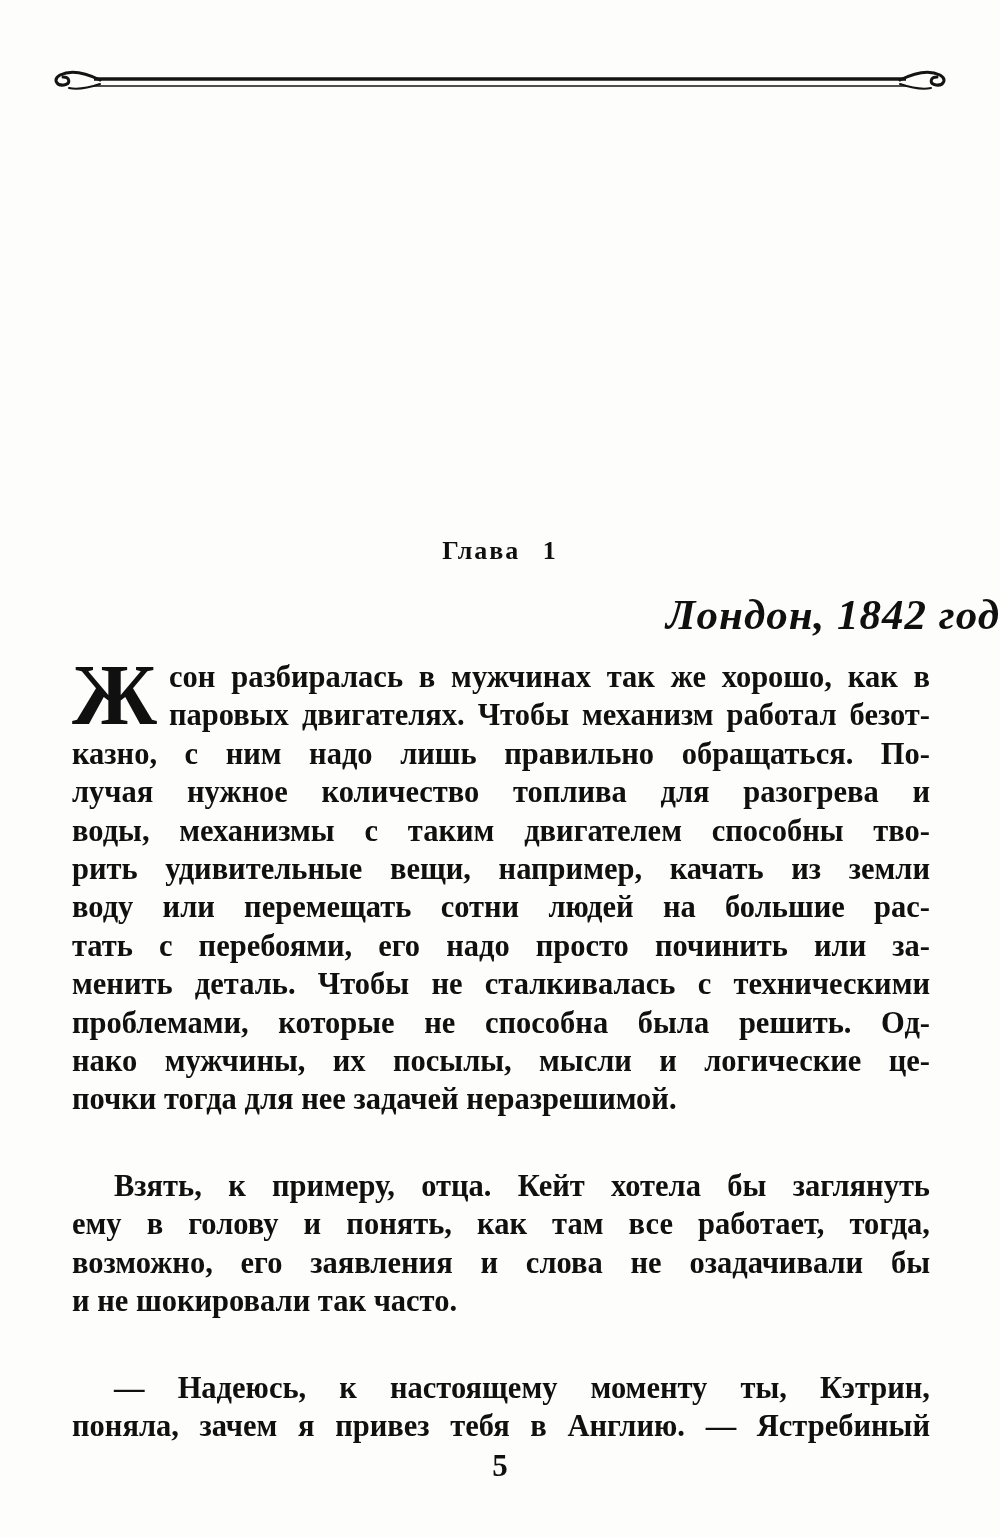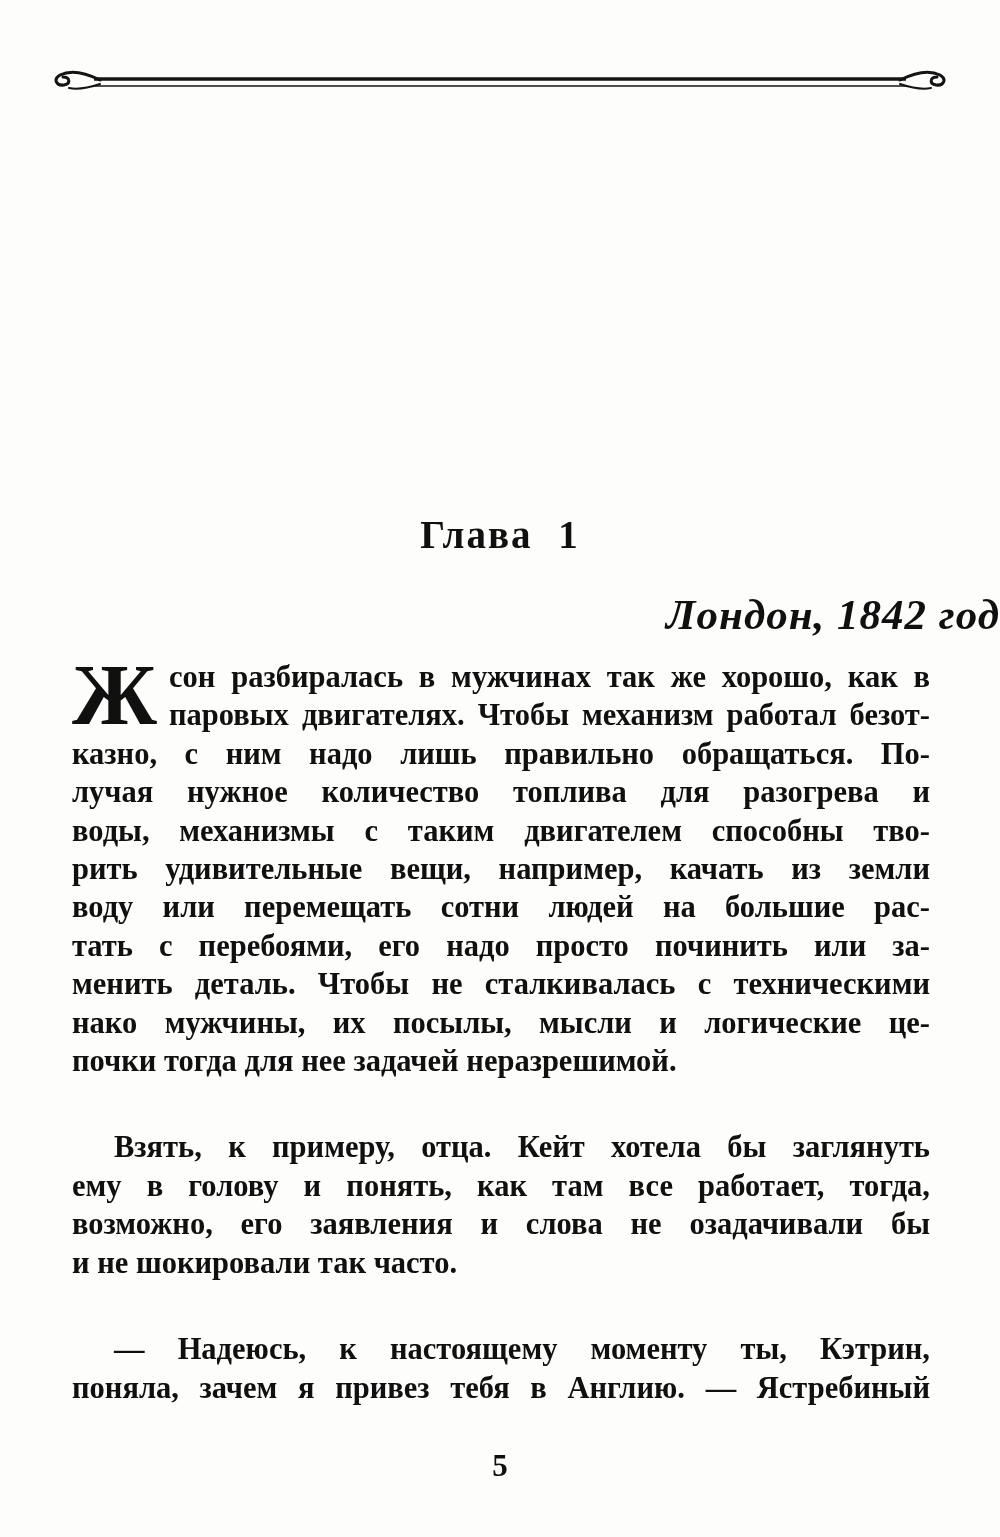--- a/index.html
+++ b/index.html
@@ -23,25 +23,25 @@
     position: absolute;
     top: 66px;
     left: 48px;
     width: 904px;
     height: 34px;
   }
 
   
   .chapter-title {
     position: absolute;
-    top: 512px;
+    top: 536px;
     left: 0;
     width: 100%;
     text-align: center;
-    font-size: 39px;
+    font-size: 26px;
     font-weight: bold;
     letter-spacing: 2px;
     word-spacing: 14px;
   }
 
   
   .chapter-subtitle {
     position: absolute;
     top: 590px;
     left: 0;
@@ -125,20 +125,21 @@
       <span class="dropcap">Ж</span>
       <div class="line jl">сон разбиралась в мужчинах так же хорошо, как в</div>
       <div class="line jl">паровых двигателях. Чтобы механизм работал безот-</div>
       <div class="line jl">казно, с ним надо лишь правильно обращаться. По-</div>
       <div class="line jl">лучая нужное количество топлива для разогрева и</div>
       <div class="line jl">воды, механизмы с таким двигателем способны тво-</div>
       <div class="line jl">рить удивительные вещи, например, качать из земли</div>
       <div class="line jl">воду или перемещать сотни людей на большие рас-</div>
       <div class="line jl">тать с перебоями, его надо просто починить или за-</div>
       <div class="line jl">менить деталь. Чтобы не сталкивалась с техническими</div>
+      <div class="line jl">проблемами, которые не способна была решить. Од-</div>
       <div class="line jl">нако мужчины, их посылы, мысли и логические це-</div>
       <div class="line">почки тогда для нее задачей неразрешимой.</div>
     </div>
 
     <div class="para">
       <div class="line jl indent">Взять, к примеру, отца. Кейт хотела бы заглянуть</div>
       <div class="line jl">ему в голову и понять, как там все работает, тогда,</div>
       <div class="line jl">возможно, его заявления и слова не озадачивали бы</div>
       <div class="line">и не шокировали так часто.</div>
     </div>

